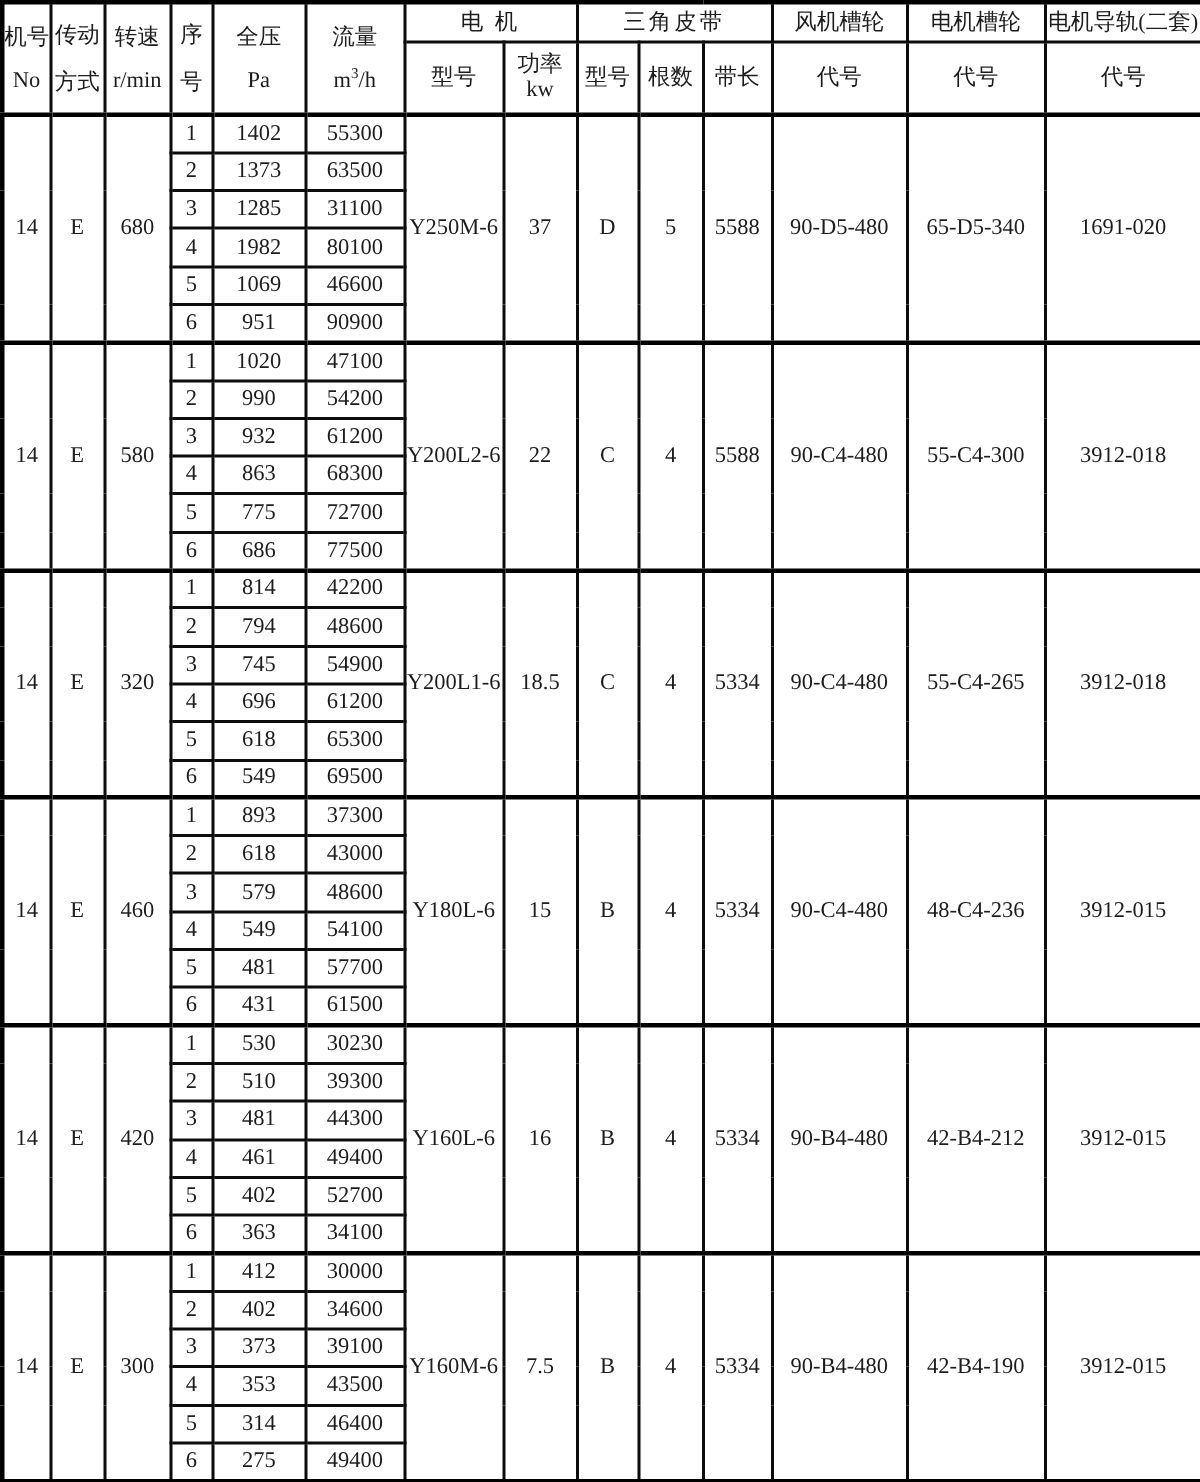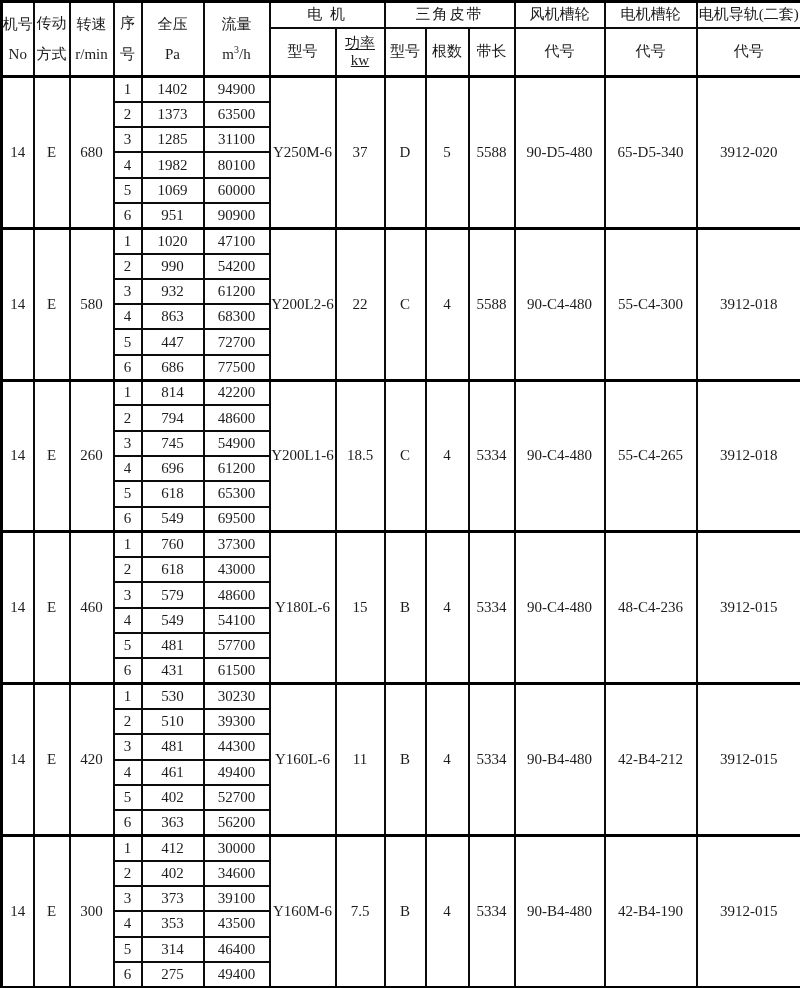--- a/index.html
+++ b/index.html
@@ -22,21 +22,21 @@
   }
   thead tr.h1 { height: 26px; }
   thead tr.h2 { height: 48px; }
   thead th { font-size: 15px; }
   .stack2 {
     height: 72px; display: flex; flex-direction: column;
     justify-content: space-evenly; align-items: center;
   }
   .stackTight {
     display: flex; flex-direction: column; justify-content: center;
-    align-items: center; line-height: 1.15; text-decoration: underline;
+    align-items: center; line-height: 1.15;
   }
   .grpHead { letter-spacing: 2px; }
   sup { font-size: 10px; line-height: 0; }
   tbody tr { height: 25.3px; }
   tbody td.gs { border-top: 3px solid #000; }
   .bold { font-weight: bold; }
 </style>
 </head>
 <body>
 
@@ -118,49 +118,49 @@
         <th>代号</th>
       </tr>
     </thead>
     <tbody id="tbody">
         <tr>
           <td rowspan="6" class="gs">14</td>
           <td rowspan="6" class="gs">E</td>
           <td rowspan="6" class="gs">680</td>
           <td class="gs">1</td>
           <td class="gs">1402</td>
-          <td class="gs">94900</td>
+          <td class="gs">55300</td>
           <td rowspan="6" class="gs">Y250M-6</td>
           <td rowspan="6" class="gs">37</td>
           <td rowspan="6" class="gs">D</td>
           <td rowspan="6" class="gs">5</td>
           <td rowspan="6" class="gs">5588</td>
           <td rowspan="6" class="gs">90-D5-480</td>
           <td rowspan="6" class="gs">65-D5-340</td>
-          <td rowspan="6" class="gs">3912-020</td>
+          <td rowspan="6" class="gs">1691-020</td>
         </tr>
         <tr>
           <td>2</td>
           <td>1373</td>
           <td>63500</td>
         </tr>
         <tr>
           <td>3</td>
           <td>1285</td>
           <td>31100</td>
         </tr>
         <tr>
           <td>4</td>
           <td>1982</td>
           <td>80100</td>
         </tr>
         <tr>
           <td>5</td>
           <td>1069</td>
-          <td>60000</td>
+          <td>46600</td>
         </tr>
         <tr>
           <td>6</td>
           <td>951</td>
           <td>90900</td>
         </tr>
         <tr>
           <td rowspan="6" class="gs">14</td>
           <td rowspan="6" class="gs">E</td>
           <td rowspan="6" class="gs">580</td>
@@ -186,32 +186,32 @@
           <td>932</td>
           <td>61200</td>
         </tr>
         <tr>
           <td>4</td>
           <td>863</td>
           <td>68300</td>
         </tr>
         <tr>
           <td>5</td>
-          <td>447</td>
+          <td>775</td>
           <td>72700</td>
         </tr>
         <tr>
           <td>6</td>
           <td>686</td>
           <td>77500</td>
         </tr>
         <tr>
           <td rowspan="6" class="gs bold">14</td>
           <td rowspan="6" class="gs bold">E</td>
-          <td rowspan="6" class="gs bold">260</td>
+          <td rowspan="6" class="gs bold">320</td>
           <td class="gs">1</td>
           <td class="gs">814</td>
           <td class="gs">42200</td>
           <td rowspan="6" class="gs bold">Y200L1-6</td>
           <td rowspan="6" class="gs bold">18.5</td>
           <td rowspan="6" class="gs bold">C</td>
           <td rowspan="6" class="gs bold">4</td>
           <td rowspan="6" class="gs bold">5334</td>
           <td rowspan="6" class="gs bold">90-C4-480</td>
           <td rowspan="6" class="gs bold">55-C4-265</td>
@@ -240,21 +240,21 @@
         <tr>
           <td>6</td>
           <td>549</td>
           <td>69500</td>
         </tr>
         <tr>
           <td rowspan="6" class="gs">14</td>
           <td rowspan="6" class="gs">E</td>
           <td rowspan="6" class="gs">460</td>
           <td class="gs">1</td>
-          <td class="gs">760</td>
+          <td class="gs">893</td>
           <td class="gs">37300</td>
           <td rowspan="6" class="gs">Y180L-6</td>
           <td rowspan="6" class="gs">15</td>
           <td rowspan="6" class="gs">B</td>
           <td rowspan="6" class="gs">4</td>
           <td rowspan="6" class="gs">5334</td>
           <td rowspan="6" class="gs">90-C4-480</td>
           <td rowspan="6" class="gs">48-C4-236</td>
           <td rowspan="6" class="gs">3912-015</td>
         </tr>
@@ -284,21 +284,21 @@
           <td>61500</td>
         </tr>
         <tr>
           <td rowspan="6" class="gs">14</td>
           <td rowspan="6" class="gs">E</td>
           <td rowspan="6" class="gs">420</td>
           <td class="gs">1</td>
           <td class="gs">530</td>
           <td class="gs">30230</td>
           <td rowspan="6" class="gs">Y160L-6</td>
-          <td rowspan="6" class="gs">11</td>
+          <td rowspan="6" class="gs">16</td>
           <td rowspan="6" class="gs">B</td>
           <td rowspan="6" class="gs">4</td>
           <td rowspan="6" class="gs">5334</td>
           <td rowspan="6" class="gs">90-B4-480</td>
           <td rowspan="6" class="gs">42-B4-212</td>
           <td rowspan="6" class="gs">3912-015</td>
         </tr>
         <tr>
           <td>2</td>
           <td>510</td>
@@ -315,21 +315,21 @@
           <td>49400</td>
         </tr>
         <tr>
           <td>5</td>
           <td>402</td>
           <td>52700</td>
         </tr>
         <tr>
           <td>6</td>
           <td>363</td>
-          <td>56200</td>
+          <td>34100</td>
         </tr>
         <tr>
           <td rowspan="6" class="gs">14</td>
           <td rowspan="6" class="gs">E</td>
           <td rowspan="6" class="gs">300</td>
           <td class="gs">1</td>
           <td class="gs">412</td>
           <td class="gs">30000</td>
           <td rowspan="6" class="gs">Y160M-6</td>
           <td rowspan="6" class="gs">7.5</td>

